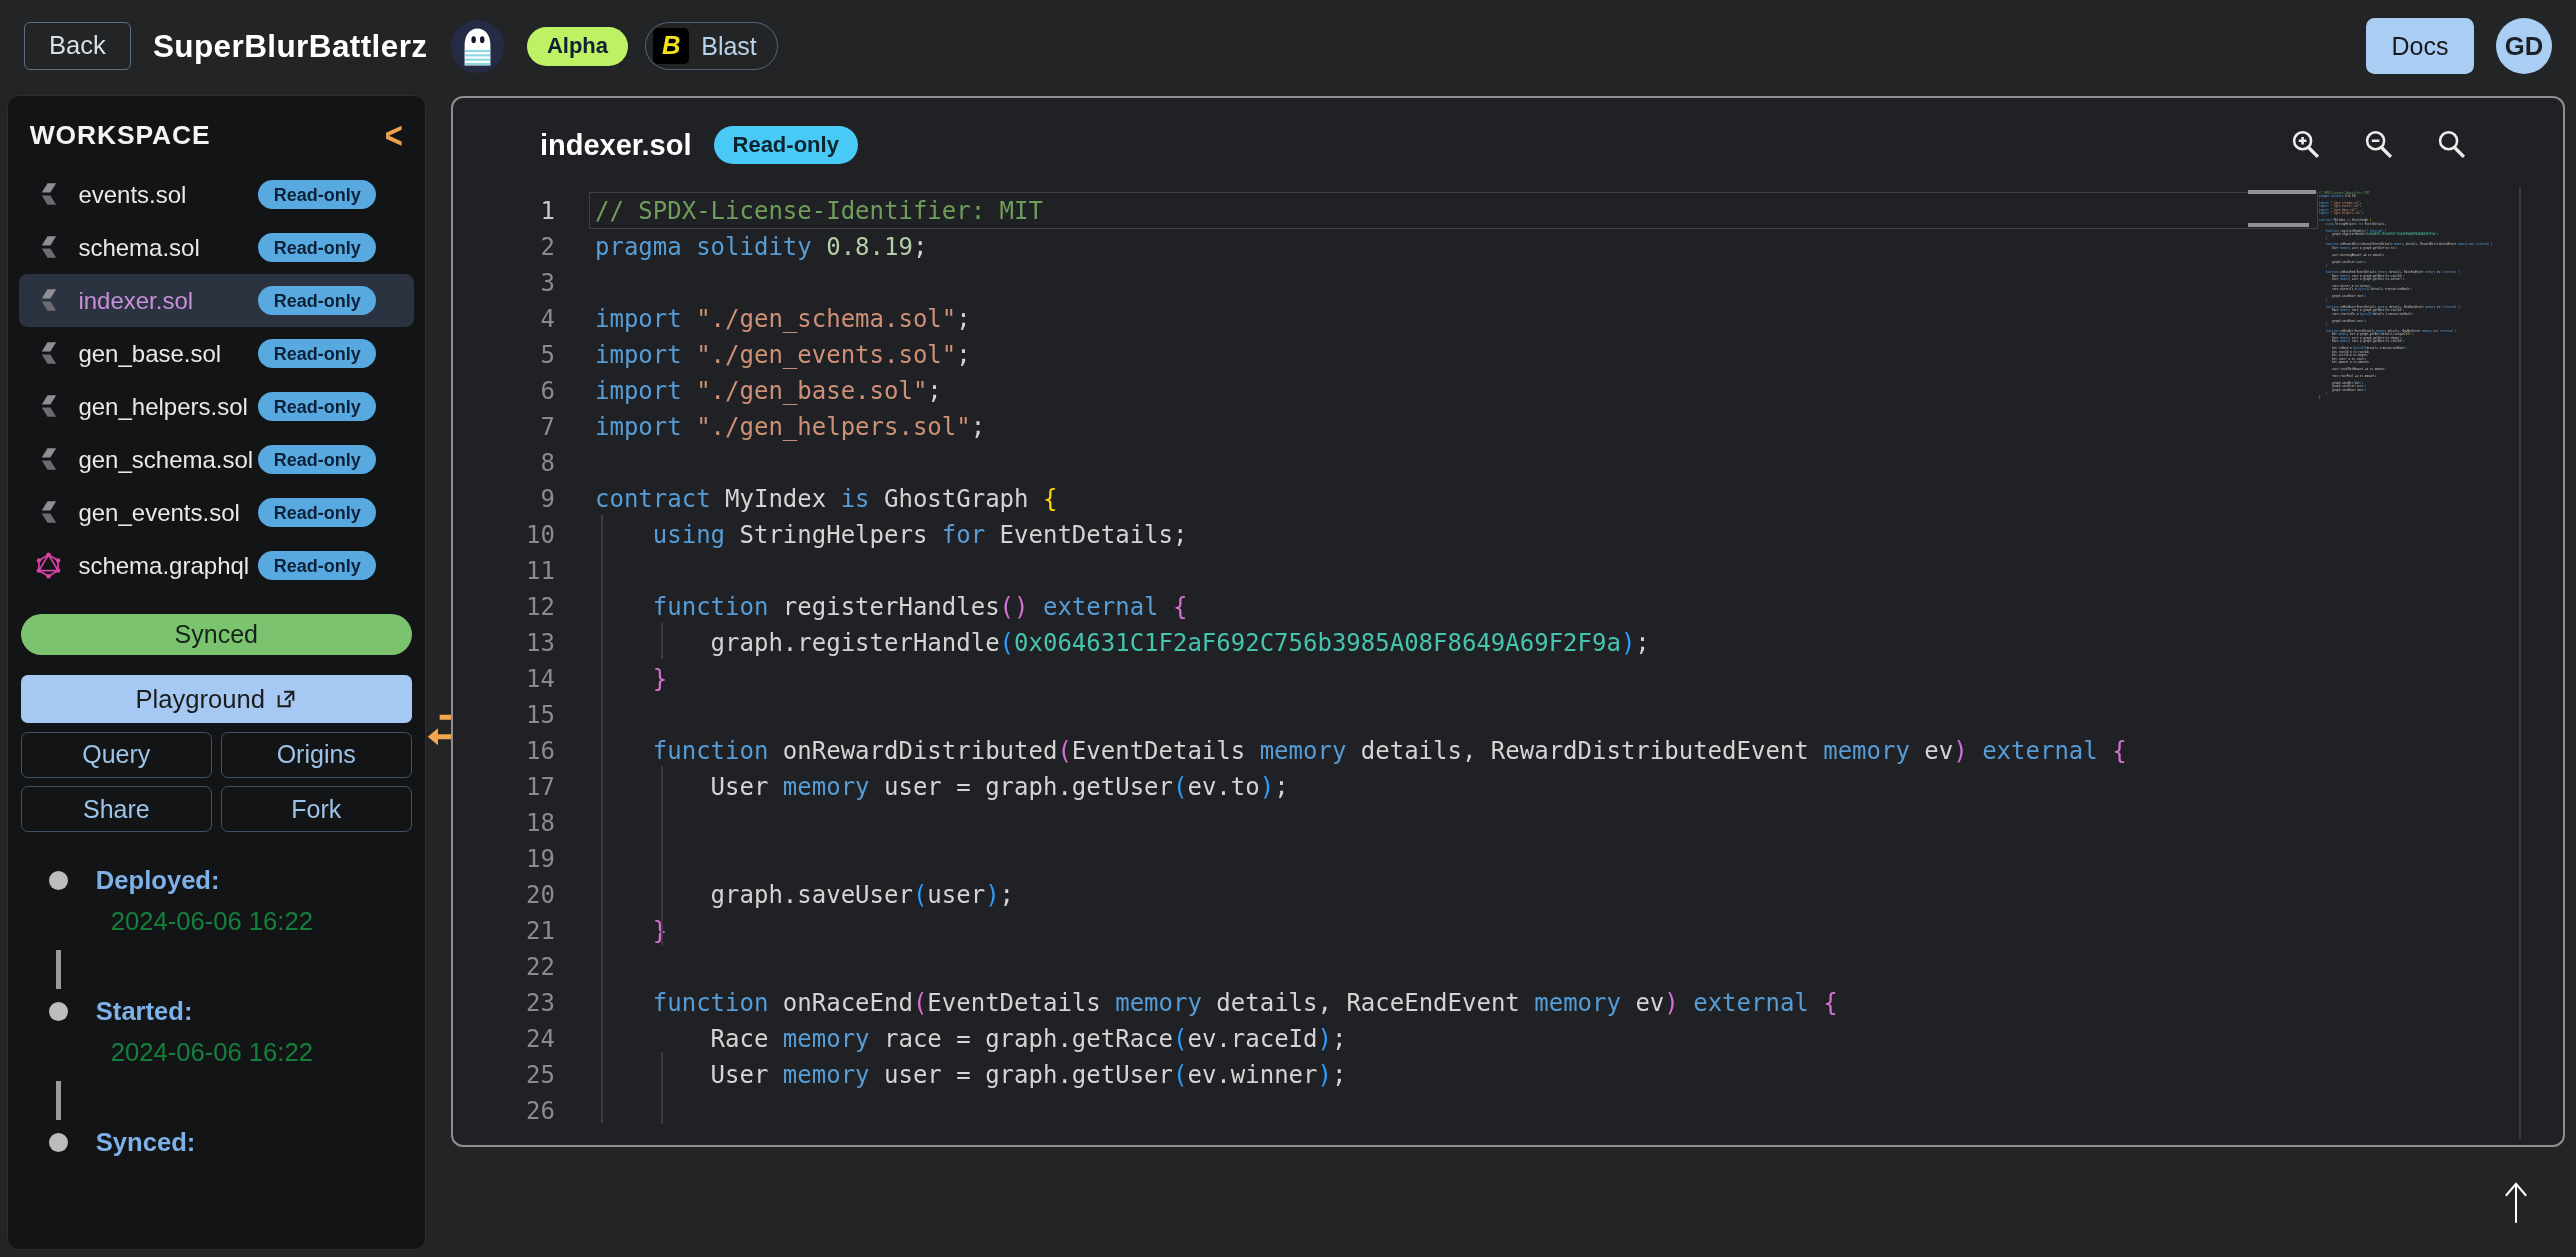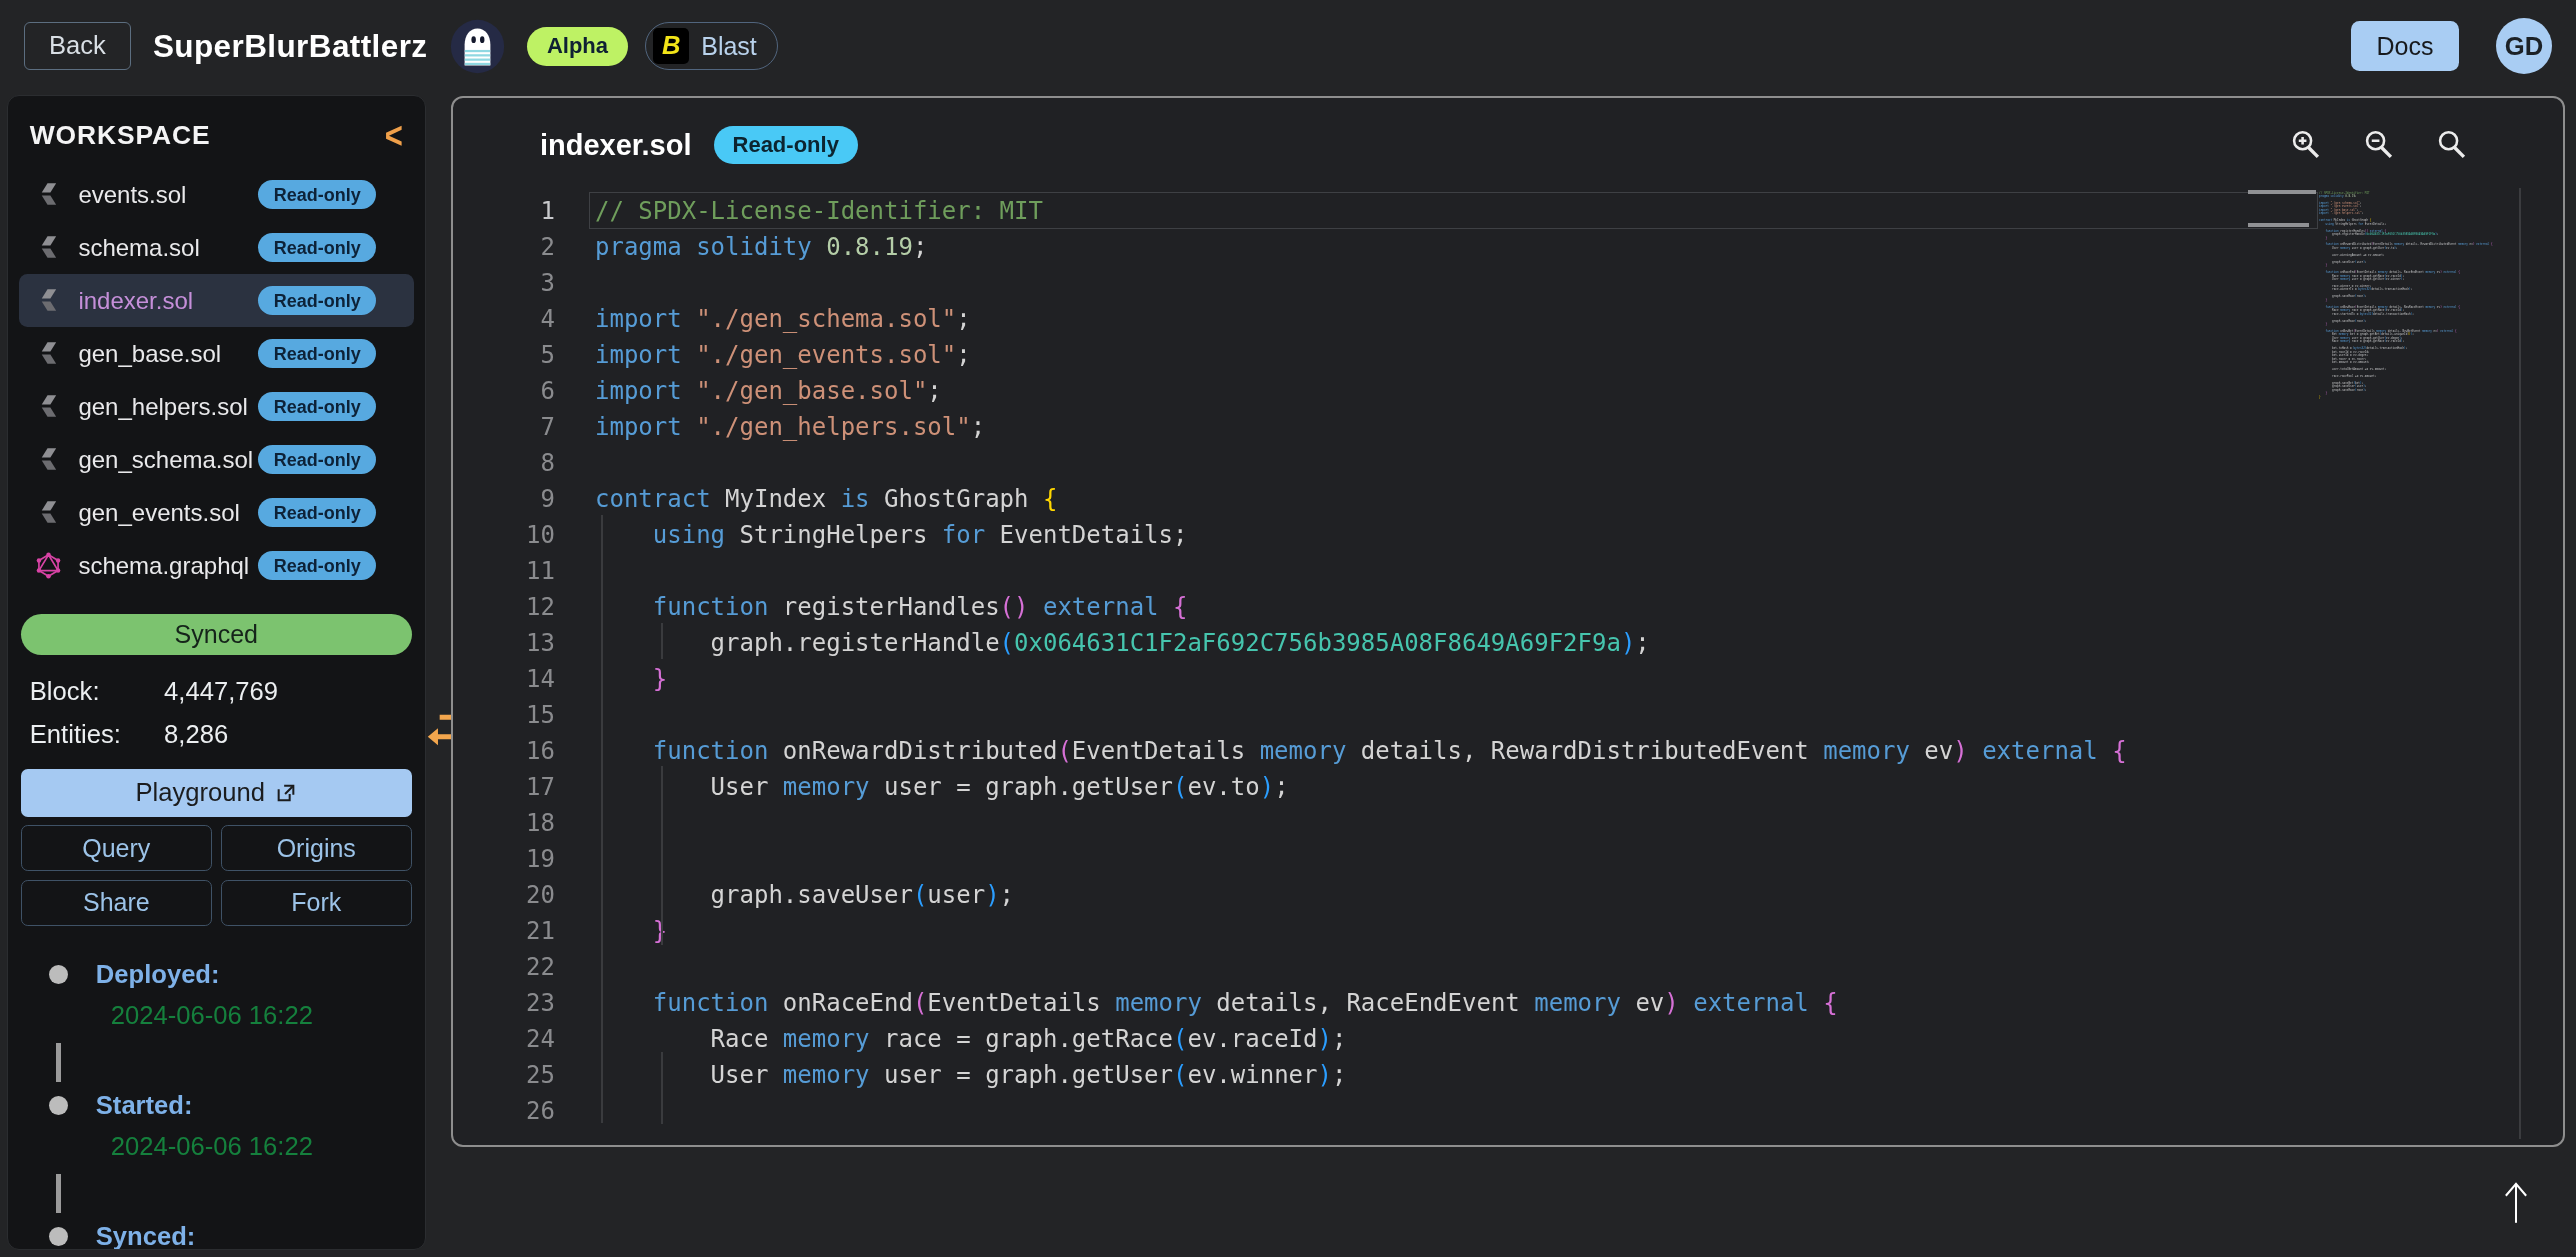--- a/index.html
+++ b/index.html
@@ -10,21 +10,21 @@
   }
   
   .hdr{position:absolute;left:0;top:0;width:2576px;height:92px;display:flex;align-items:center;padding:0 24px;box-sizing:border-box;background:#232426;}
   .back-btn{border:1.7px solid #5c6e80;border-radius:6px;background:transparent;color:#d9dfe5;font-size:25.6px;padding:10.2px 24px;line-height:1;cursor:pointer;}
   .app-title{font-size:31.5px;font-weight:bold;color:#ffffff;margin-left:22px;letter-spacing:0.4px;white-space:nowrap;}
   .ghost-av{width:55px;height:55px;margin-left:22px;flex:0 0 auto;}
   .pill-alpha{margin-left:22px;background:#bef264;color:#0f2133;font-size:22px;font-weight:bold;border-radius:851px;padding:8.5px 20.4px;line-height:1;}
   .pill-blast{margin-left:17px;display:flex;align-items:center;gap:12px;border:1.7px solid #51657e;border-radius:851px;padding:5.1px 20.4px 5.1px 6.8px;}
   .blast-logo{width:36px;height:36px;background:#000;border-radius:5.1px;display:flex;align-items:center;justify-content:center;color:#f2e418;font-weight:bold;font-style:italic;font-size:25.6px;line-height:1;}
   .blast-txt{color:#b9d2ec;font-size:25px;}
-  .hdr-right{margin-left:auto;display:flex;align-items:center;gap:37px;}
+  .hdr-right{margin-left:auto;display:flex;gap:22px;}
   .docs-btn{background:#a9cdf3;color:#17191c;font-size:25px;border:none;border-radius:8.5px;padding:12.8px 25.6px;line-height:1;cursor:pointer;}
   .user-av{width:56px;height:56px;border-radius:50%;background:#a9cdf3;color:#1c2126;display:flex;align-items:center;justify-content:center;font-size:25.6px;font-weight:bold;cursor:pointer;}
   
   .sidebar{position:absolute;left:6.8px;top:95px;width:419px;height:1155px;background:#131416;border:1.7px solid #2b2d30;border-radius:12px;box-sizing:border-box;overflow:hidden;}
   .ws-head{display:flex;align-items:center;justify-content:space-between;padding:24px 22px 17px 22px;}
   .ws-title{font-size:26.4px;font-weight:bold;color:#f4f4f5;letter-spacing:0.9px;}
   .ws-collapse{color:#f0a04a;font-size:31px;font-weight:bold;line-height:1;cursor:pointer;transform:scaleY(1.2);}
   .flist{display:flex;flex-direction:column;padding:0 11px;}
   .frow{display:flex;align-items:center;height:53px;padding:0 6.8px 0 15.3px;border-radius:8.5px;cursor:pointer;}
   .frow .ficon{width:29px;height:29px;flex:0 0 auto;margin-right:15.3px;display:flex;align-items:center;justify-content:center;}
@@ -205,30 +205,20 @@
               <circle cx="3.5" cy="16.5" r="2"></circle>
               <circle cx="3.5" cy="7.5" r="2"></circle>
         </g>
       </svg>
     </span>
     <span class="fname">schema.graphql</span>
     <span class="fbadge">Read-only</span>
   </div>
     </div>
   <button class="sync-btn">Synced</button>
-  <div class="stats">
-      <div class="stat-row">
-    <span class="stat-label">Block:</span>
-    <span class="stat-value">4,447,769</span>
-  </div>
-      <div class="stat-row">
-    <span class="stat-label">Entities:</span>
-    <span class="stat-value">8,286</span>
-  </div>
-    </div>
   <div class="act-grid">
     <div class="act-row">
       <button class="btn-filled">
         <span>Playground</span>
         <svg width="22" height="22" viewBox="0 0 24 24" fill="none" stroke="#1b1c1e" stroke-width="2.2">
           <path d="M4 8 V20 H16 V13"></path>
             <path d="M10 4 H20 V14" fill="none"></path>
             <path d="M20 4 L11 13"></path>
         </svg>
       </button>

